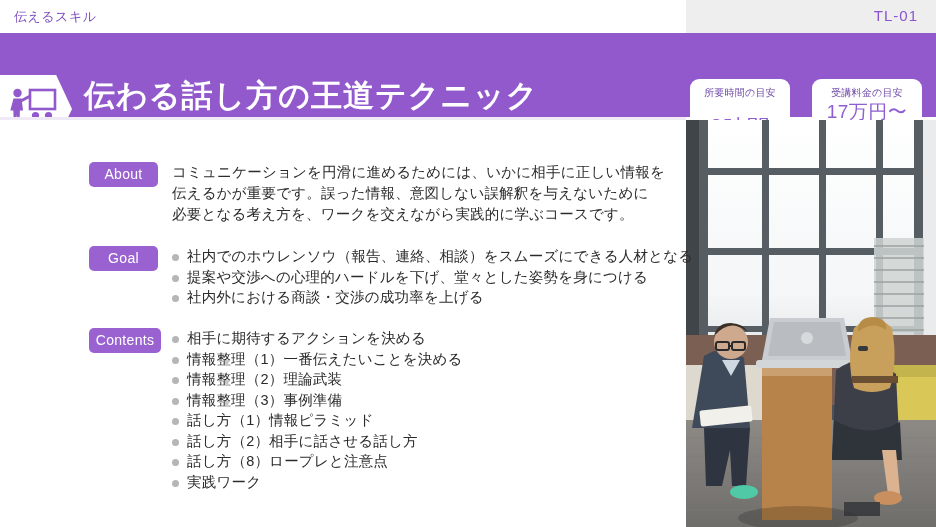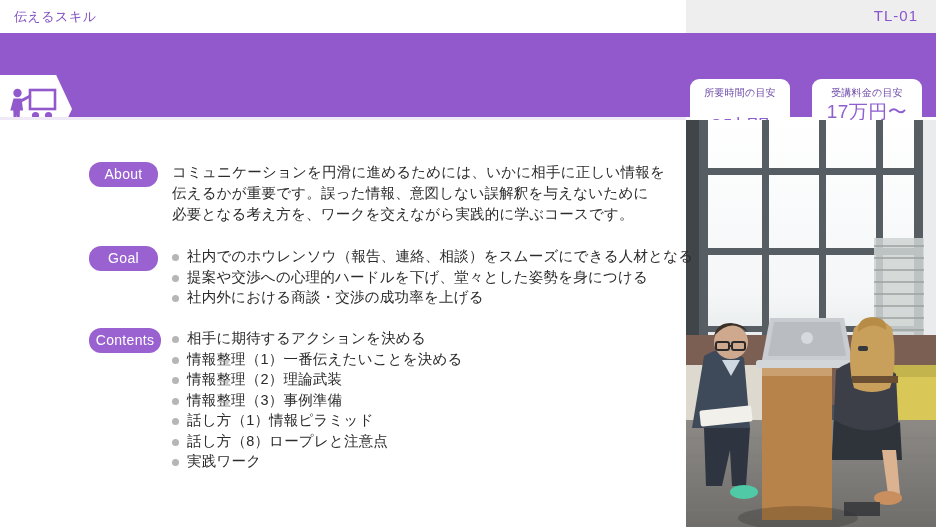--- a/index.html
+++ b/index.html
@@ -146,21 +146,21 @@
 
   .section { position: absolute; }
   .sec-about    { left: 89px; top: 42px; }
   .sec-goal     { left: 89px; top: 126px; }
   .sec-contents { left: 89px; top: 208px; }
 
   .tag {
     display: inline-block;
     background: #9a62d1;
     color: #ffffff;
-    border-radius: 12px;
+    border-radius: 5px;
     font-size: 14px;
     text-align: center;
     padding: 4px 0 5px 0;
     letter-spacing: 0.3px;
     vertical-align: top;
   }
   .tag-about    { width: 69px; }
   .tag-goal     { width: 69px; }
   .tag-contents { width: 72px; }
 
@@ -215,20 +215,21 @@
 
       <path d="M12.5 13.5 L22 8.5 l1.4 2.6 L13.6 16.3 z" fill="#9259cc"></path>
 
       <circle cx="27.5" cy="29.5" r="3.6" fill="#9259cc"></circle>
       <path d="M21.5 42 a6 6.5 0 0 1 12 0 z" fill="#9259cc"></path>
       <circle cx="40.5" cy="29.5" r="3.6" fill="#9259cc"></circle>
       <path d="M34.5 42 a6 6.5 0 0 1 12 0 z" fill="#9259cc"></path>
     </svg>
   </div>
 
+  <div class="title-main">伝わる話し方の王道テクニック</div>
   <div class="title-sub">Effective Speaking</div>
 
   <div class="badge badge-time">
     <div class="badge-caption">所要時間の目安</div>
     <div class="badge-value">2時間</div>
   </div>
 
   <div class="badge badge-fee">
     <div class="badge-caption">受講料金の目安</div>
     <div class="badge-value-fee">17万円〜</div>
@@ -361,18 +362,19 @@
   </div>
 
   <div class="section sec-contents">
     <span class="tag tag-contents">Contents</span>
     <div class="sec-body">
       <div class="bullet-row">相手に期待するアクションを決める</div>
       <div class="bullet-row">情報整理（1）一番伝えたいことを決める</div>
       <div class="bullet-row">情報整理（2）理論武装</div>
       <div class="bullet-row">情報整理（3）事例準備</div>
       <div class="bullet-row">話し方（1）情報ピラミッド</div>
+      <div class="bullet-row">話し方（2）相手に話させる話し方</div>
       <div class="bullet-row">話し方（8）ロープレと注意点</div>
       <div class="bullet-row">実践ワーク</div>
     </div>
   </div>
 
 </div>
 
 </body></html>

